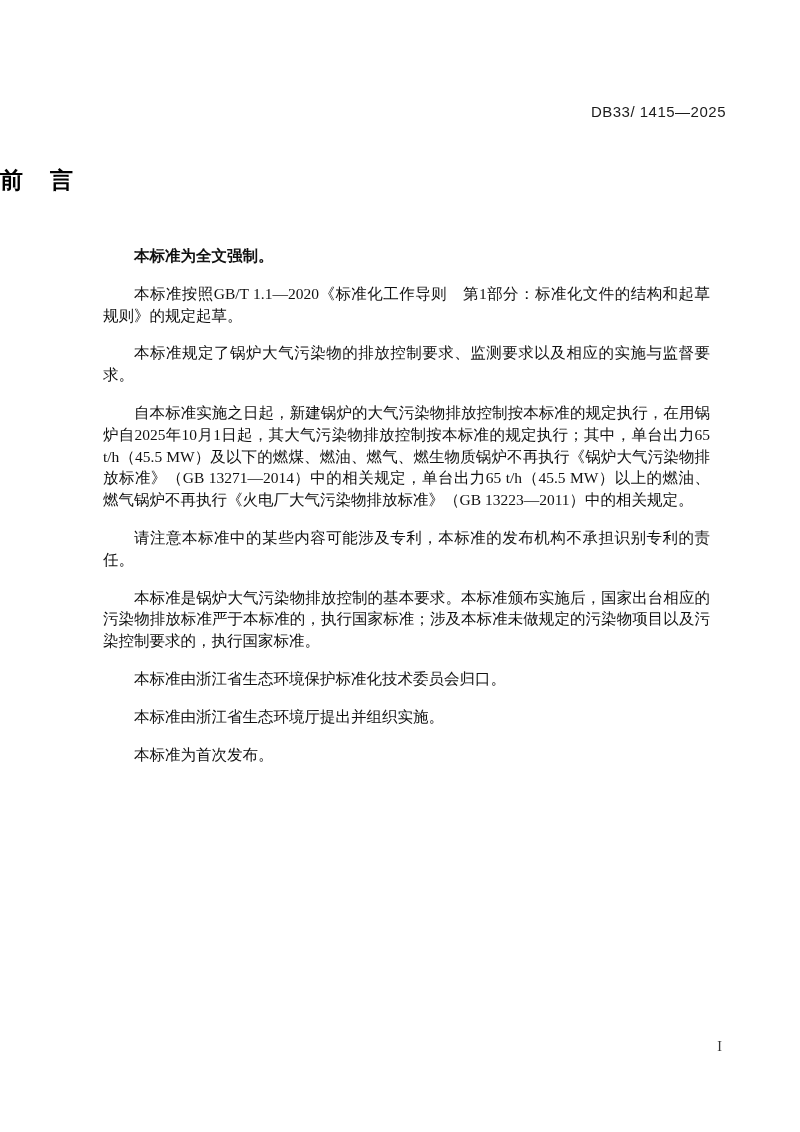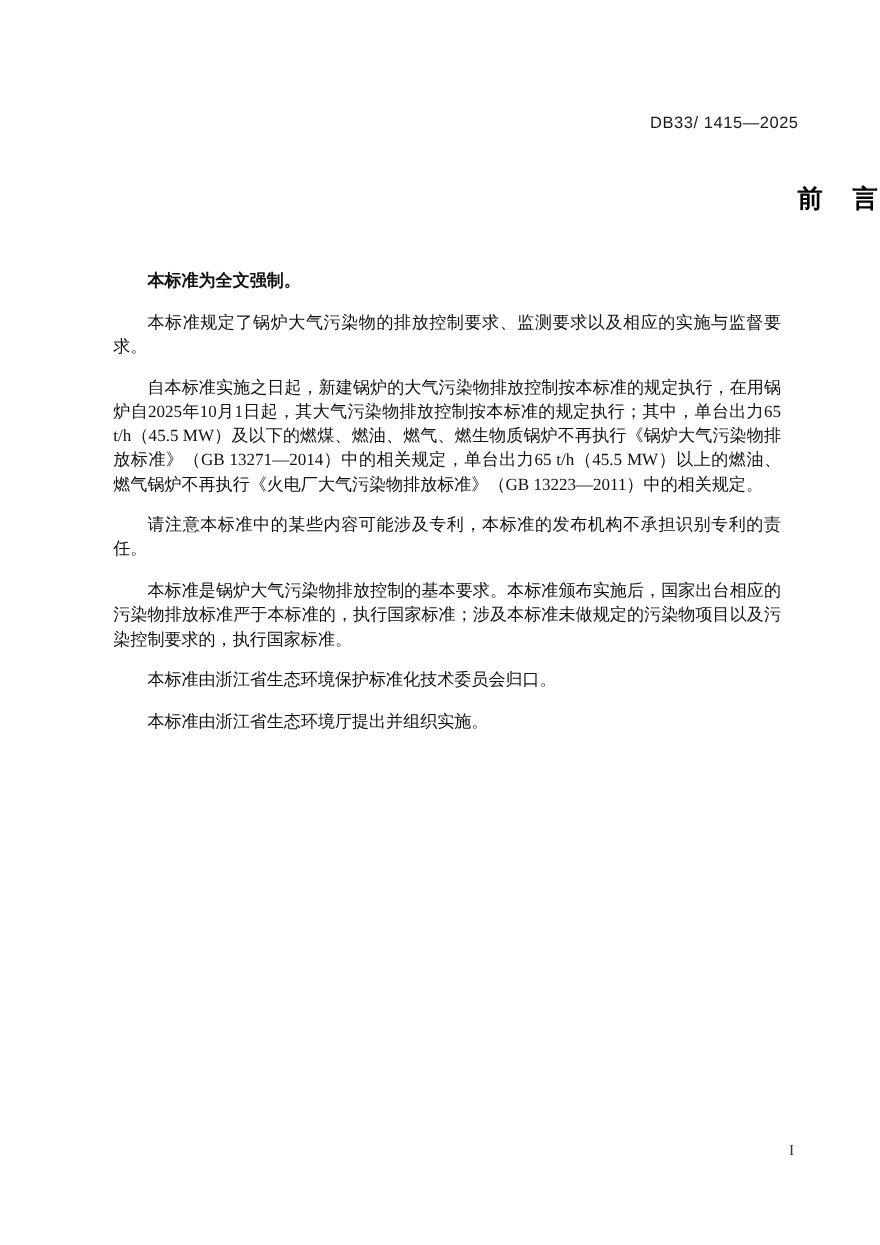--- a/index.html
+++ b/index.html
@@ -22,21 +22,21 @@
     font-size: 15px;
     color: #1a1a1a;
     letter-spacing: 0.5px;
     white-space: nowrap;
   }
   .page-title {
     position: absolute;
     top: 165px;
     left: 0;
     width: 100%;
-    text-align: right;
+    text-align: left;
     font-family: "Liberation Sans", "DejaVu Sans", sans-serif;
     font-weight: 700;
     font-size: 23px;
     color: #000000;
     letter-spacing: 2px;
   }
   .content {
     position: absolute;
     top: 229px;
     left: 87px;
@@ -69,23 +69,25 @@
 <body>
 
 <div class="page">
 
   <div class="doc-number">DB33/ 1415—2025</div>
 
   <div class="page-title">前　言</div>
 
   <div class="content">
     <p class="bold">本标准为全文强制。</p>
+    <p>本标准按照GB/T 1.1—2020《标准化工作导则　第1部分：标准化文件的结构和起草规则》的规定起草。</p>
     <p>本标准规定了锅炉大气污染物的排放控制要求、监测要求以及相应的实施与监督要求。</p>
     <p>自本标准实施之日起，新建锅炉的大气污染物排放控制按本标准的规定执行，在用锅炉自2025年10月1日起，其大气污染物排放控制按本标准的规定执行；其中，单台出力65 t/h（45.5 MW）及以下的燃煤、燃油、燃气、燃生物质锅炉不再执行《锅炉大气污染物排放标准》（GB 13271—2014）中的相关规定，单台出力65 t/h（45.5 MW）以上的燃油、燃气锅炉不再执行《火电厂大气污染物排放标准》（GB 13223—2011）中的相关规定。</p>
     <p>请注意本标准中的某些内容可能涉及专利，本标准的发布机构不承担识别专利的责任。</p>
     <p>本标准是锅炉大气污染物排放控制的基本要求。本标准颁布实施后，国家出台相应的污染物排放标准严于本标准的，执行国家标准；涉及本标准未做规定的污染物项目以及污染控制要求的，执行国家标准。</p>
     <p>本标准由浙江省生态环境保护标准化技术委员会归口。</p>
     <p>本标准由浙江省生态环境厅提出并组织实施。</p>
+    <p>本标准为首次发布。</p>
   </div>
 
   <div class="page-number">I</div>
 
 </div>
 
 </body></html>

